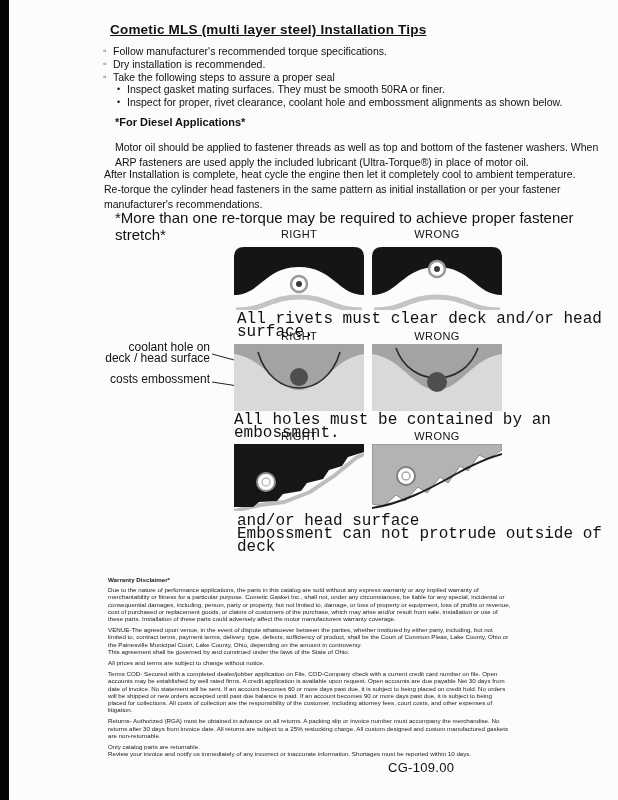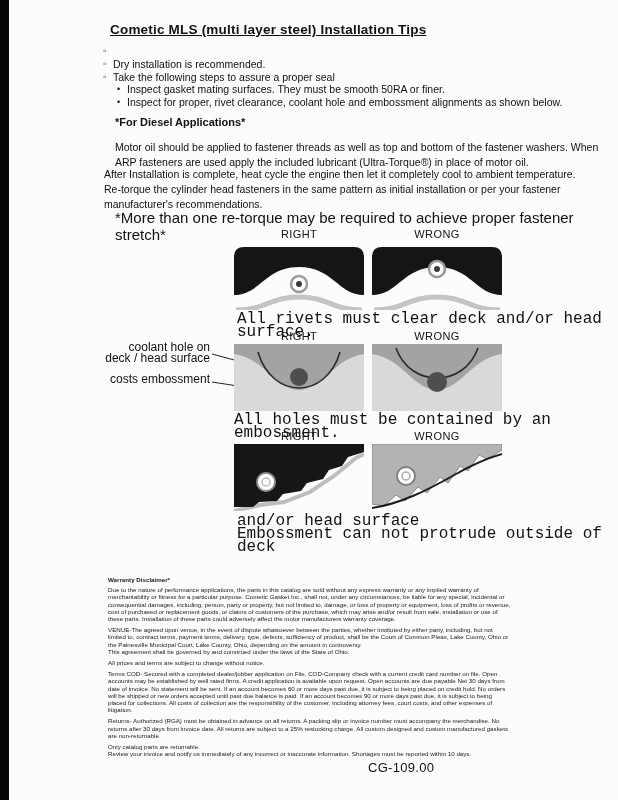--- a/index.html
+++ b/index.html
@@ -57,32 +57,33 @@
 
   .callout { width:124px; text-align:right; font-size:12px; line-height:11px; }
   .callout-coolant { left:86px; top:342px; }
   .callout-emboss  { left:86px; top:374px; }
 
   .legal { left:108px; top:576px; width:403px; font-size:6.2px; line-height:7.2px; color:#1a1a1a; }
   .legal p { margin:0 0 4px 0; }
   .legal p.tight { margin:0; }
   .legal .lh { font-weight:bold; margin-bottom:3px; }
 
-  .footer-code { left:368px; top:760px; font-size:13px; letter-spacing:.3px; }
+  .footer-code { left:388px; top:760px; font-size:13px; letter-spacing:.3px; }
 </style>
 </head>
 <body>
 
 <div class="abs left-bar"></div>
 
 <div class="abs title">Cometic MLS (multi layer steel) Installation Tips</div>
 
 <div class="abs bullets">
   <div class="bullet-row">
     <span class="marker">◦</span>
+    <span>Follow manufacturer's recommended torque specifications.</span>
   </div>
   <div class="bullet-row">
     <span class="marker">◦</span>
     <span>Dry installation is recommended.</span>
   </div>
   <div class="bullet-row">
     <span class="marker">◦</span>
     <span>Take the following steps to assure a proper seal</span>
   </div>
   <div class="bullet-row sub">

